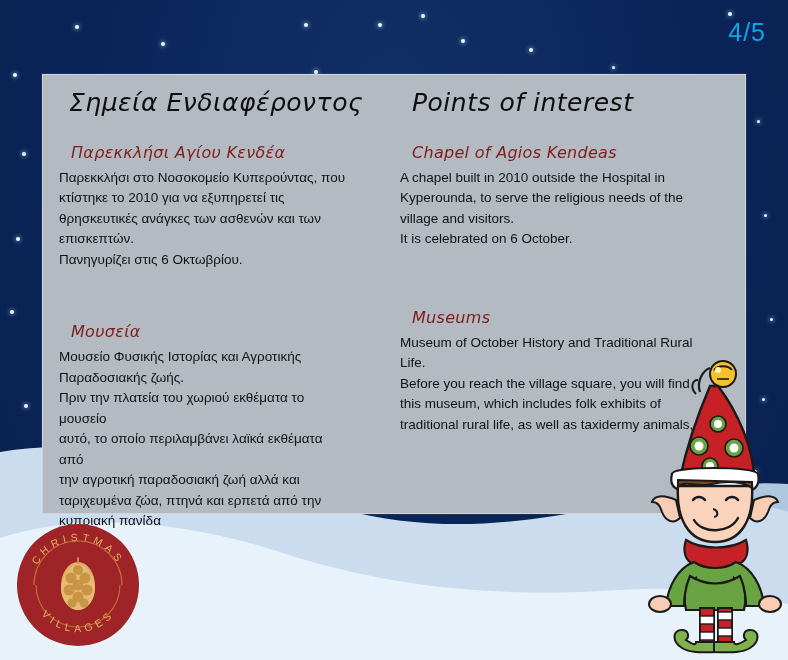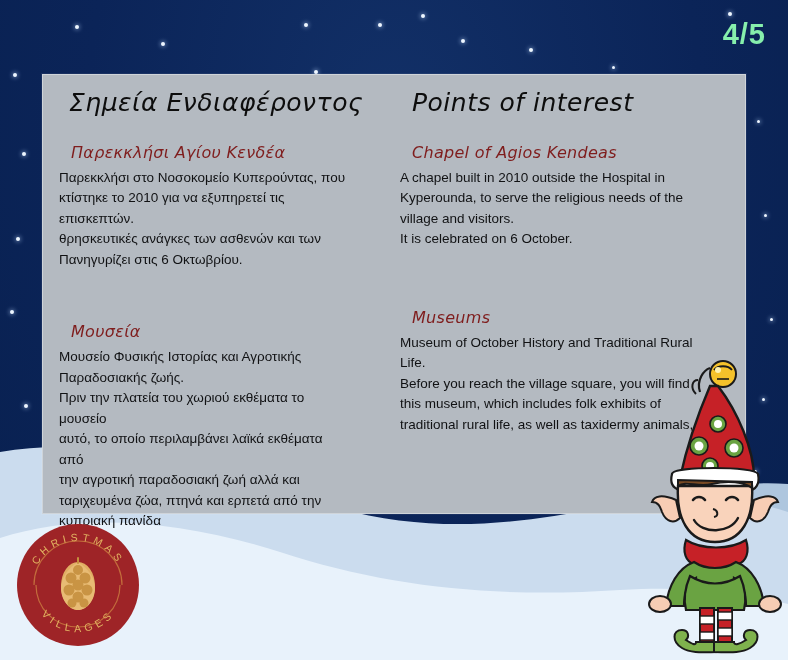--- a/index.html
+++ b/index.html
@@ -81,23 +81,23 @@
   .col-left .sec-body  { padding-right:30px; }
   .col-right .sec-body { padding-right:14px; }
   .gap-left  { height:30px; }
   .gap-right { height:36px; }
 
   
   #page-counter {
     position:absolute;
     right:22px; top:18px;
     font-family:"Liberation Sans", sans-serif;
-    font-size:29px;
-    font-weight:700;
-    color:#86efac;
+    font-size:25px;
+    font-weight:400;
+    color:#0ea5e9;
     z-index:8;
     letter-spacing:1px;
   }
   
   #logo-badge {
     position:absolute;
     left:16px; bottom:13px;
     width:124px; height:124px;
     z-index:9;
   }
@@ -168,22 +168,22 @@
 
   <div id="panel">
 
     <div class="col col-left">
       <div class="col-title">Σημεία Ενδιαφέροντος</div>
       <div class="section">
         <div class="sec-head">Παρεκκλήσι Αγίου Κενδέα</div>
         <div class="sec-body">
             <p>Παρεκκλήσι στο Νοσοκομείο Κυπερούντας, που</p>
             <p>κτίστηκε το 2010 για να εξυπηρετεί τις</p>
+            <p>θρησκευτικές ανάγκες των ασθενών και των</p>
             <p>επισκεπτών.</p>
-            <p>θρησκευτικές ανάγκες των ασθενών και των</p>
             <p>Πανηγυρίζει στις 6 Οκτωβρίου.</p>
           </div>
       </div>
       <div class="gap-left"></div>
       <div class="section">
         <div class="sec-head">Μουσεία</div>
         <div class="sec-body">
             <p>Μουσείο Φυσικής Ιστορίας και Αγροτικής</p>
             <p>Παραδοσιακής ζωής.</p>
             <p>Πριν την πλατεία του χωριού εκθέματα το μουσείο</p>

